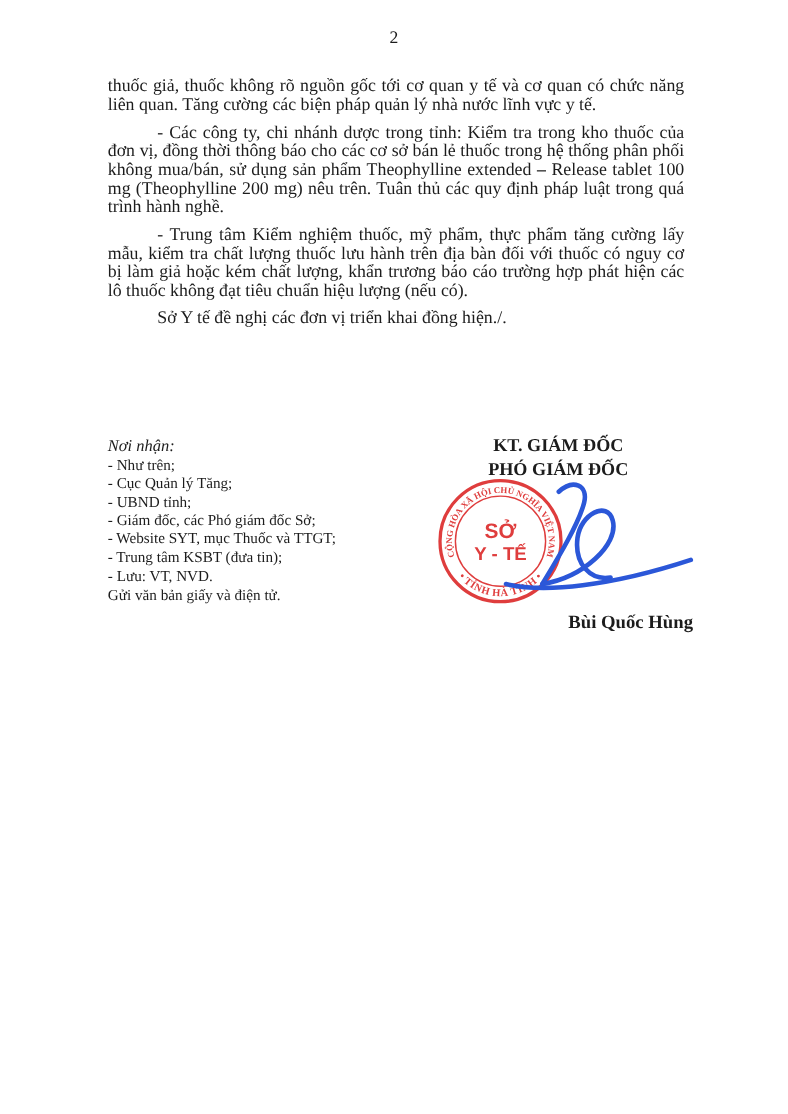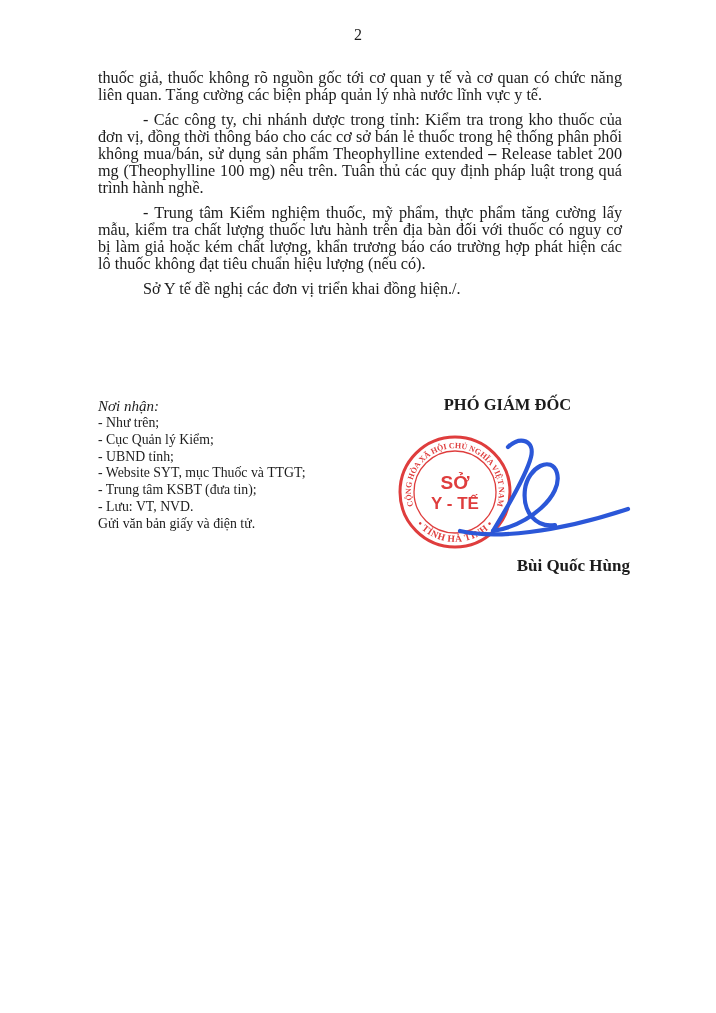--- a/index.html
+++ b/index.html
@@ -49,37 +49,39 @@
 </style>
 </head>
 <body>
 
 <div class="page">
 
   <div class="pageno">2</div>
 
   <div class="body-text">
     <p><span>thuốc giả, thuốc không rõ nguồn gốc tới cơ quan y tế và cơ quan có chức năng liên quan. Tăng cường các biện pháp quản lý nhà nước lĩnh vực y tế.</span></p>
-    <p class="ind"><span>- Các công ty, chi nhánh dược trong tỉnh: Kiểm tra trong kho thuốc của đơn vị, đồng thời thông báo cho các cơ sở bán lẻ thuốc trong hệ thống phân phối không mua/bán, sử dụng sản phẩm Theophylline extended </span><span class="b">–</span><span> Release tablet 200 mg (Theophylline 100 mg) nêu trên. Tuân thủ các quy định pháp luật trong quá trình hành nghề.</span></p>
+    <p class="ind"><span>- Các công ty, chi nhánh dược trong tỉnh: Kiểm tra trong kho thuốc của đơn vị, đồng thời thông báo cho các cơ sở bán lẻ thuốc trong hệ thống phân phối không mua/bán, sử dụng sản phẩm Theophylline extended </span><span class="b">–</span><span> Release tablet 100 mg (Theophylline 200 mg) nêu trên. Tuân thủ các quy định pháp luật trong quá trình hành nghề.</span></p>
     <p class="ind"><span>- Trung tâm Kiểm nghiệm thuốc, mỹ phẩm, thực phẩm tăng cường lấy mẫu, kiểm tra chất lượng thuốc lưu hành trên địa bàn đối với thuốc có nguy cơ bị làm giả hoặc kém chất lượng, khẩn trương báo cáo trường hợp phát hiện các lô thuốc không đạt tiêu chuẩn hiệu lượng (nếu có).</span></p>
     <p class="ind"><span>Sở Y tế đề nghị các đơn vị triển khai đồng hiện./.</span></p>
   </div>
 
   <div class="recipients">
     <div class="head">Nơi nhận:</div>
     <div>- Như trên;</div>
-    <div>- Cục Quản lý Kiểm;</div>
+    <div>- Cục Quản lý Tăng;</div>
     <div>- UBND tỉnh;</div>
+    <div>- Giám đốc, các Phó giám đốc Sở;</div>
     <div>- Website SYT, mục Thuốc và TTGT;</div>
     <div>- Trung tâm KSBT  (đưa tin);</div>
     <div>- Lưu: VT, NVD.</div>
     <div>Gửi văn bản giấy và điện tử.</div>
   </div>
 
   <div class="sign-titles">
+    <div>KT. GIÁM ĐỐC</div>
     <div>PHÓ GIÁM ĐỐC</div>
   </div>
 
   <svg class="sig-svg" viewBox="0 0 331 165" xmlns="http://www.w3.org/2000/svg">
     <g>
       <circle cx="70" cy="59" r="55" fill="none" stroke="#df3d3d" stroke-width="3"></circle>
       <circle cx="70" cy="59" r="41" fill="none" stroke="#df3d3d" stroke-width="1.3"></circle>
       <path id="arcTop" d="M 28.6,74 A 44,44 0 1 1 111.4,74" fill="none"></path>
       <path id="arcBot" d="M 26.7,84 A 50,50 0 0 0 113.3,84" fill="none"></path>
       <text class="stamp-arc-top" fill="#df3d3d">

